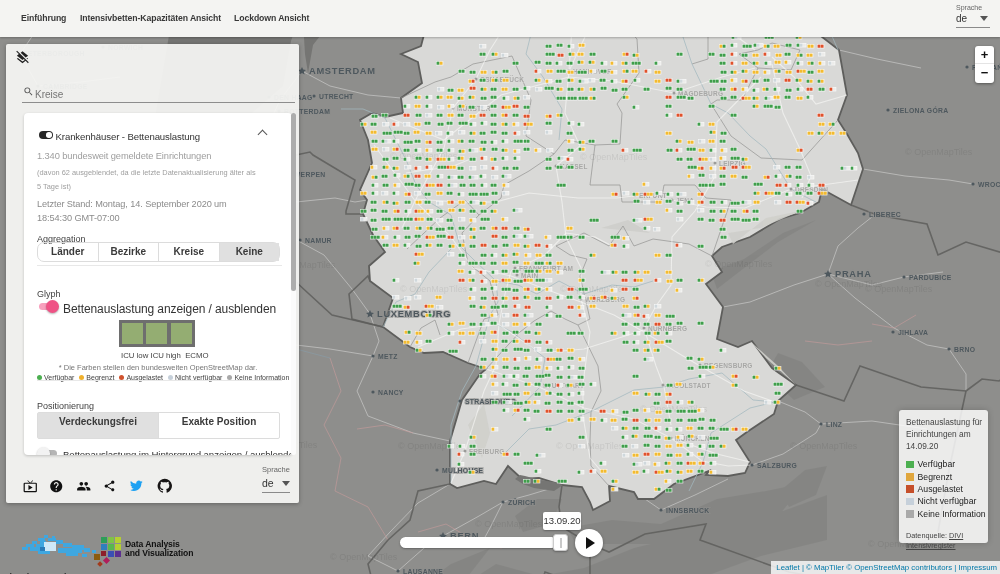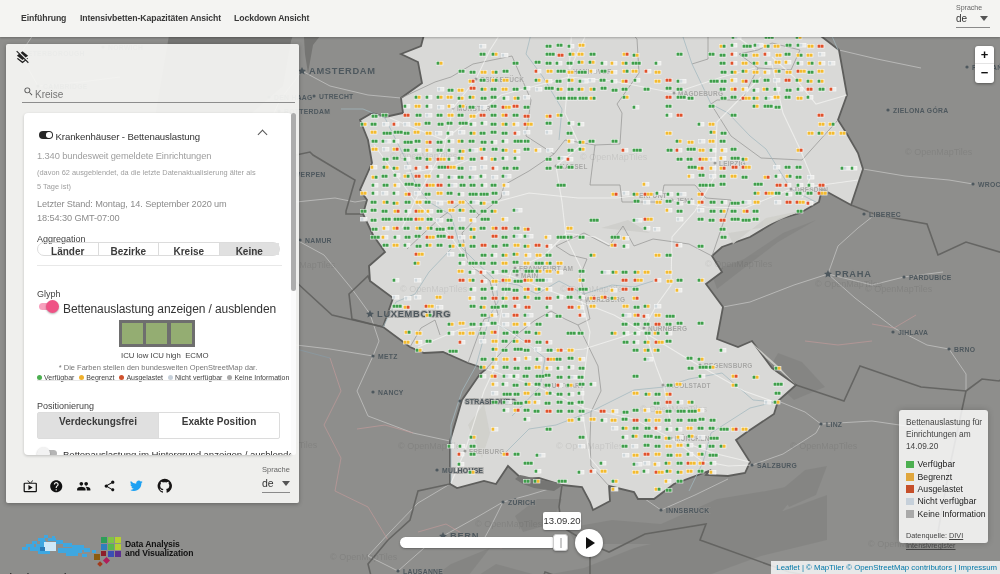--- a/index.html
+++ b/index.html
@@ -25,21 +25,21 @@
 #card{position:absolute;left:18px;top:69px;width:268px;height:342px;background:#fff;border-radius:4px;box-shadow:0 1px 3px rgba(0,0,0,.2);overflow:hidden}
 .row{position:absolute;left:13px;right:12px}
 #hdr{top:14px;height:20px}
 #hdr .htxt{position:absolute;left:18.5px;top:3.5px;font-size:9.6px;letter-spacing:-.1px;color:#333}
 #hdr .chev{position:absolute;right:14px;top:4px;width:7px;height:7px;border-left:1.6px solid #555;border-top:1.6px solid #555;transform:rotate(45deg)}
 .mut{color:#9e9e9e}
 #cnt{top:38px;font-size:9.3px;letter-spacing:-.1px}
 #cnt2{top:53px;font-size:7.4px;line-height:13.5px;white-space:nowrap}
 #stand{top:84px;font-size:9.2px;letter-spacing:-.1px;color:#8b8b8b;line-height:14px}
 #agglbl{top:121px;font-size:9px;color:#424242}
-#aggbtns{top:129px;height:14px;display:flex;border:1px solid #dcdcdc;border-radius:7px}
+#aggbtns{top:129px;height:20px;display:flex;border:1px solid #dcdcdc;border-radius:7px}
 #aggbtns div{flex:1;font-size:10px;font-weight:700;color:#3a3a3a;text-align:center;line-height:17px;border-right:1px solid #dcdcdc}
 #aggbtns div:last-child{border-right:none;background:#e0e0e0}
 .divider{position:absolute;left:13px;right:10px;border-top:1px solid #e8e8e8}
 #glyphlbl{top:176px;font-size:9px;color:#424242}
 #gtoggle{top:186px}
 #gtoggle .ttxt{position:absolute;left:26px;top:3px;font-size:12px;letter-spacing:-.1px;color:#333}
 .sw1{position:absolute;left:2px;top:3.5px;width:14px;height:8.5px;border-radius:5px;background:#272727}
 .sw1 i{position:absolute;right:1.5px;top:1.5px;width:5.5px;height:5.5px;border-radius:50%;background:#fff}
 .swp{position:absolute;left:0;top:1px;width:22px;height:13px}
 .swp .tr{position:absolute;left:2px;top:3px;width:18px;height:7px;border-radius:4px;background:#f8a0bd}

